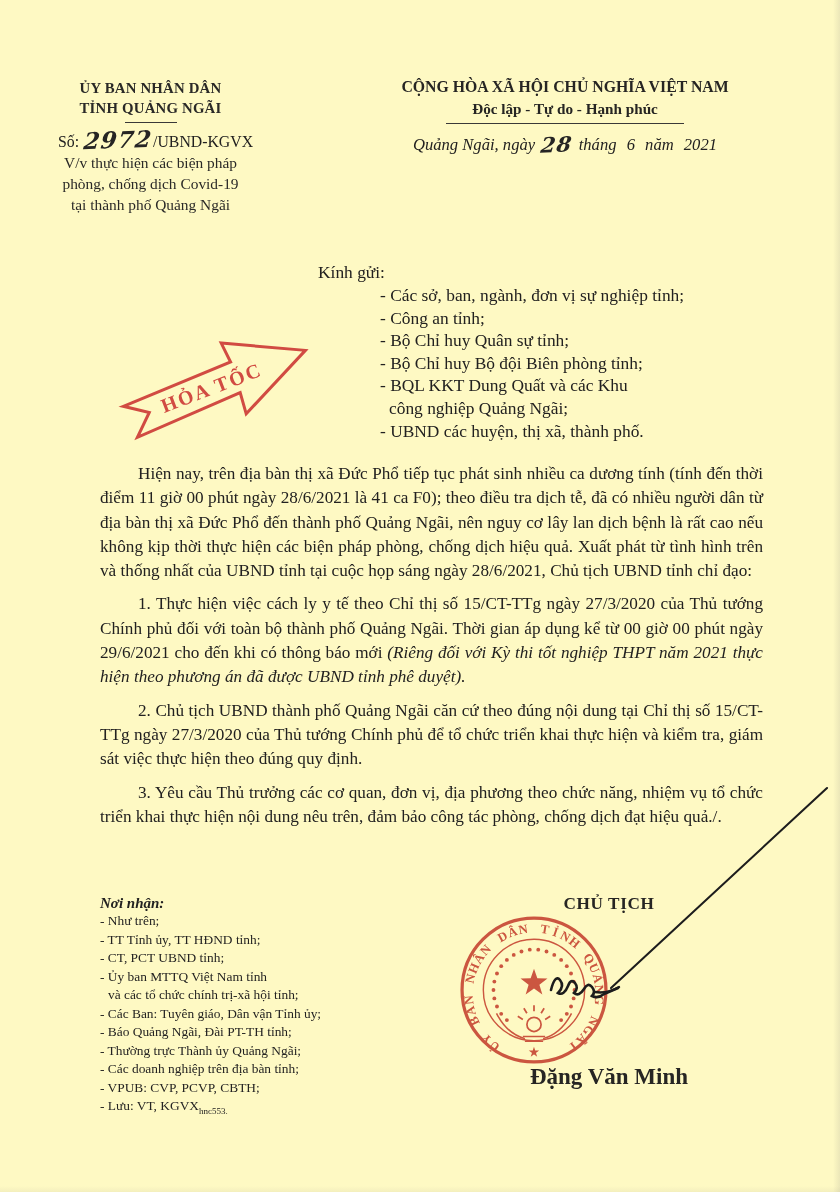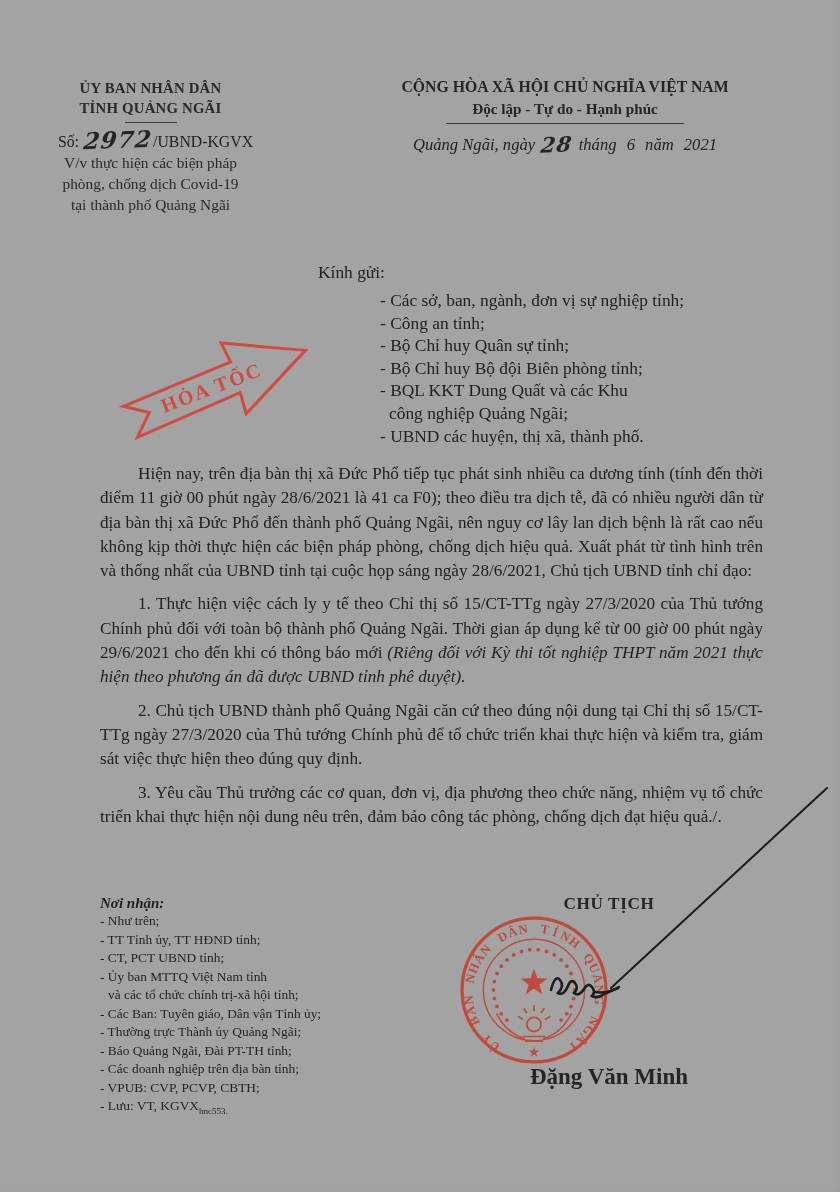--- a/index.html
+++ b/index.html
@@ -1,20 +1,20 @@
 <!DOCTYPE html>
 <html><head>
 <meta charset="utf-8">
 <style>
   html,body{margin:0;padding:0;background:#e8e8e8;}
   .page{
     position:relative;
     width:840px;height:1192px;
     margin:0 auto;
-    background:#a3a3a3;
+    background:#fef9c3;
     overflow:hidden;
     font-family:"Liberation Serif", serif;
     color:#222120;
   }
   .scan-edge{position:absolute;right:0;top:0;width:7px;height:100%;
     background:linear-gradient(to left, rgba(120,120,120,.14), rgba(120,120,120,0));}
   .scan-bottom{position:absolute;left:0;bottom:0;width:100%;height:6px;
     background:linear-gradient(to top, rgba(120,120,120,.08), rgba(120,120,120,0));}
 
   
@@ -41,21 +41,21 @@
   .handwritten-day{
     display:inline-block;font-family:"DejaVu Serif", serif;
     font-style:italic;font-weight:bold;font-size:21px;line-height:12px;
     transform:skewX(-10deg) rotate(-3deg);letter-spacing:1px;color:#262524;
     margin:0 2px;position:relative;top:2px;
   }
 
   
   .recipients{position:absolute;left:318px;top:260px;font-size:17.4px;}
   .salutation{line-height:24px;}
-  .recip-list{margin-left:62px;margin-top:5px;line-height:22.6px;}
+  .recip-list{margin-left:62px;line-height:22.6px;}
   .recip-list .wrapped{padding-left:9px;}
 
   
   .hoa-toc{position:absolute;left:104px;top:312px;}
 
   
   .body-text{position:absolute;left:100px;top:462px;width:663px;}
   .body-text p{
     margin:0 0 9px 0;
     font-size:17.2px;line-height:24.3px;
@@ -132,22 +132,22 @@
 
   <div class="noi-nhan">
     <div class="noi-nhan-label">Nơi nhận:</div>
     <div class="noi-nhan-list">
       <div>- Như trên;</div>
       <div>- TT Tỉnh ủy, TT HĐND tỉnh;</div>
       <div>- CT, PCT UBND tỉnh;</div>
       <div>- Ủy ban MTTQ Việt Nam tỉnh</div>
       <div class="wrapped">và các tổ chức chính trị-xã hội tỉnh;</div>
       <div>- Các Ban: Tuyên giáo, Dân vận Tỉnh ủy;</div>
+      <div>- Báo Quảng Ngãi, Đài PT-TH tỉnh;</div>
       <div>- Thường trực Thành ủy Quảng Ngãi;</div>
-      <div>- Báo Quảng Ngãi, Đài PT-TH tỉnh;</div>
       <div>- Các doanh nghiệp trên địa bàn tỉnh;</div>
       <div>- VPUB: CVP, PCVP, CBTH;</div>
       <div><span>- Lưu: VT, KGVX</span><span class="luu-sub">hnc553.</span></div>
     </div>
   </div>
 
   <div class="sign-block">
     <div class="signer-title">CHỦ TỊCH</div>
   </div>
   <div class="signer-name">Đặng Văn Minh</div>

